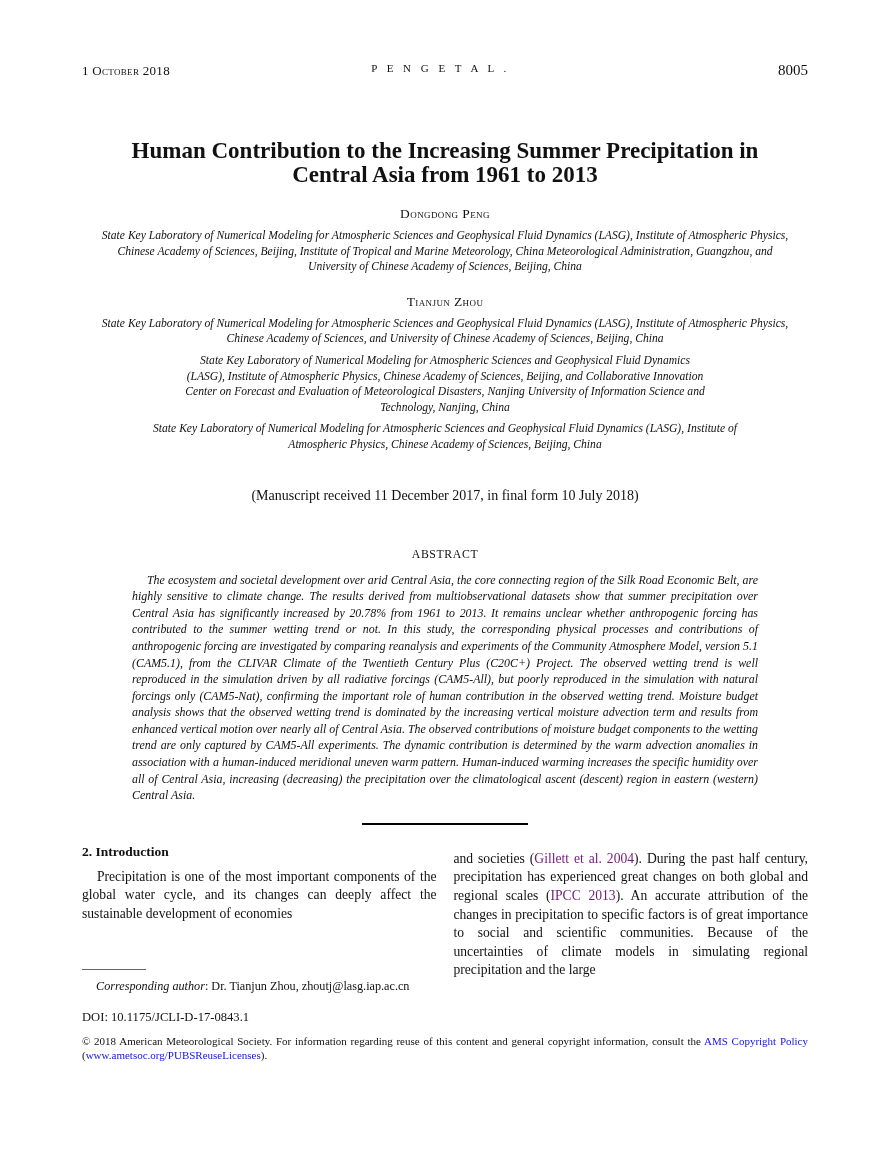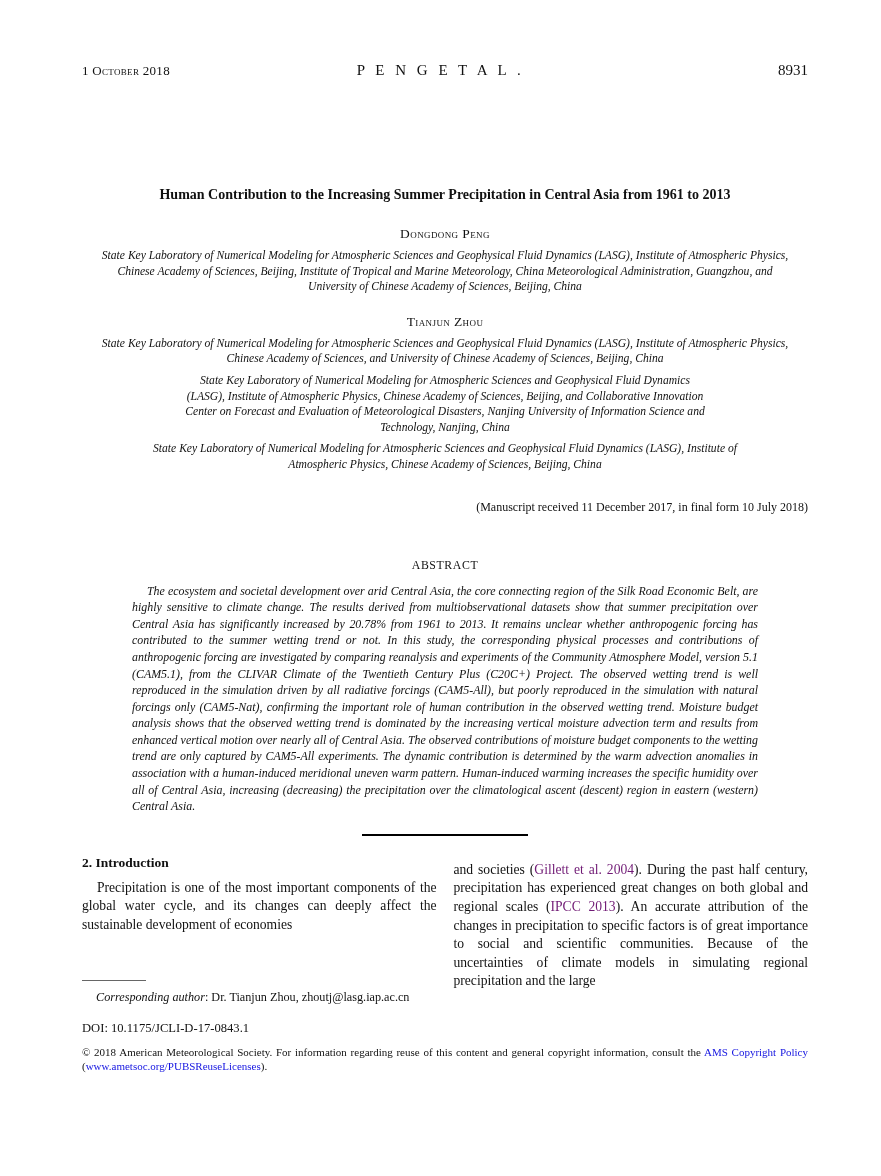--- a/index.html
+++ b/index.html
@@ -10,30 +10,30 @@
     background:#ffffff;
     color:#111;
     font-family:"Liberation Serif","DejaVu Serif",serif;
     box-sizing:border-box;
     padding:62px 73px 0 82px;
     overflow:hidden;
   }
   
   .runhead{display:flex;align-items:baseline;justify-content:space-between;}
   .rh-date{font-variant:small-caps;font-size:13px;letter-spacing:.3px;text-align:center;}
-  .rh-title{font-size:15px;letter-spacing:3.5px;position:absolute;left:0;right:0;text-align:center;}
+  .rh-title{font-size:11px;letter-spacing:3.5px;position:absolute;left:0;right:0;text-align:center;}
   .rh-page{font-size:15px;}
 
   
   .paper-title{
-    margin:104px auto 0;
+    margin:60px auto 0;
     width:640px;
     text-align:center;
     font-weight:bold;
-    font-size:14px;
+    font-size:23px;
     line-height:24px;
   }
 
   .author-name{
     margin-top:19px;
     text-align:center;
     font-variant:small-caps;
     font-size:13.5px;
     letter-spacing:.4px;
   }
@@ -43,23 +43,23 @@
     font-style:italic;
     font-size:11.6px;
     line-height:15.6px;
   }
   .affil.w1{width:706px;}
   .affil.w2{width:690px;}
   .affil.w3{width:530px;}
   .affil.w4{width:640px;}
 
   .manuscript{
-    margin-top:27px;
-    text-align:right;
-    font-size:12px;
+    margin-top:35px;
+    text-align:center;
+    font-size:14px;
   }
   .abstract-head{
     margin-top:43px;
     text-align:center;
     font-size:11.8px;
     letter-spacing:.6px;
   }
   .abstract-body{
     margin:10px auto 0;
     width:626px;
@@ -122,21 +122,21 @@
   .blue{color:#1414e0;text-decoration:none;cursor:pointer;}
 </style>
 </head>
 <body>
 
 <div class="page">
 
   <div class="runhead">
     <span class="rh-date">1 October 2018</span>
     <span class="rh-title">P E N G   E T   A L .</span>
-    <span class="rh-page">8931</span>
+    <span class="rh-page">8005</span>
   </div>
 
   <h1 class="paper-title" style="margin-bottom:0;">Human Contribution to the Increasing Summer Precipitation in Central Asia from 1961 to 2013</h1>
 
   <div class="author-name">Dongdong Peng</div>
   <div class="affil w1">State Key Laboratory of Numerical Modeling for Atmospheric Sciences and Geophysical Fluid Dynamics (LASG), Institute of Atmospheric Physics, Chinese Academy of Sciences, Beijing, Institute of Tropical and Marine Meteorology, China Meteorological Administration, Guangzhou, and University of Chinese Academy of Sciences, Beijing, China</div>
 
   <div class="author-name">Tianjun Zhou</div>
   <div class="affil w2">State Key Laboratory of Numerical Modeling for Atmospheric Sciences and Geophysical Fluid Dynamics (LASG), Institute of Atmospheric Physics, Chinese Academy of Sciences, and University of Chinese Academy of Sciences, Beijing, China</div>
 

